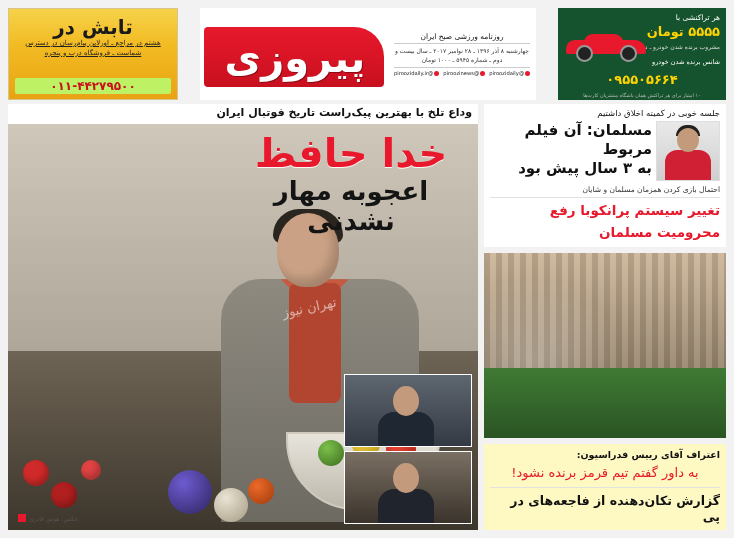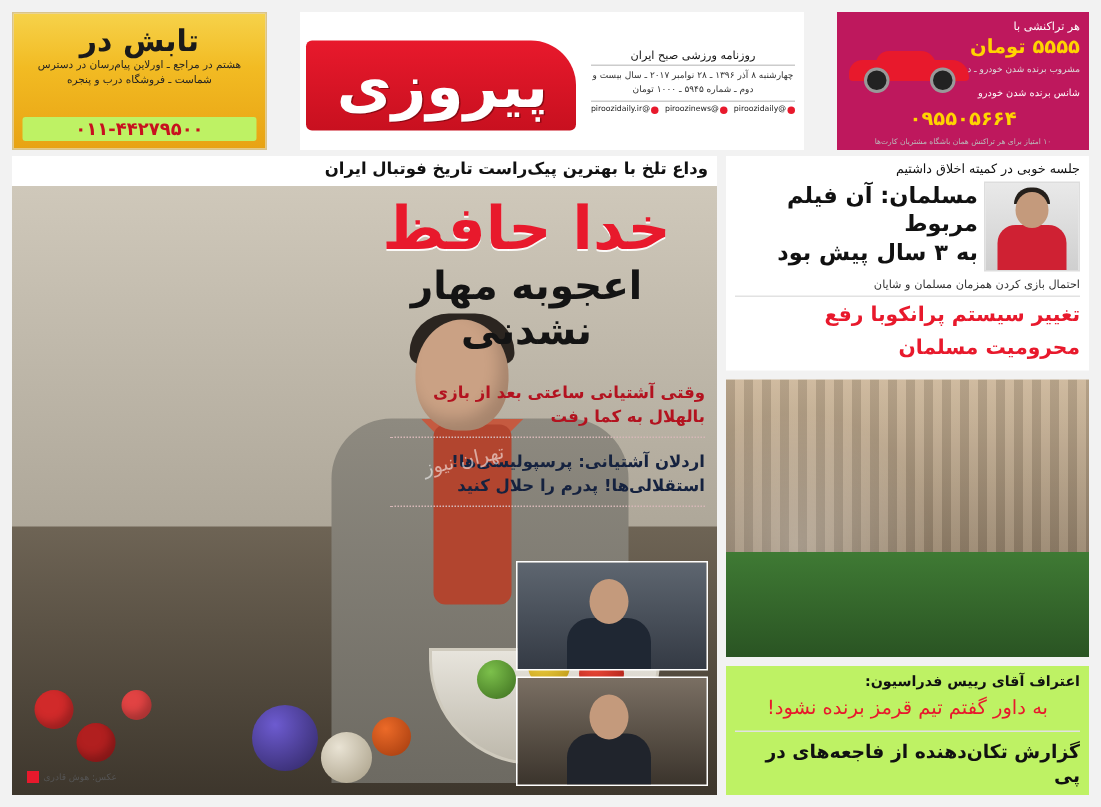--- a/index.html
+++ b/index.html
@@ -134,37 +134,38 @@
     text-align: center;
     letter-spacing: -1px;
   }
   .ad-right .ad-sub {
     position: absolute;
     top: 30px; right: 6px; left: 6px;
     font-size: 7px;
     color: #222;
     text-align: center;
     line-height: 1.4;
+    text-decoration: underline;
   }
   .ad-right .ad-phone {
     position: absolute;
     bottom: 5px; right: 6px; left: 6px;
     font-size: 12px;
     font-weight: bold;
     color: #c8101f;
     text-align: center;
     background: #bef264;
     border-radius: 2px;
     padding: 1px 0;
   }
 
   
   .ad-left {
     flex: 1 1 0;
-    background: #be185d;
+    background: #14532d;
     position: relative;
     overflow: hidden;
     color: #fff;
     text-decoration: underline;
   }
   .ad-left .car {
     position: absolute;
     left: 8px; top: 26px;
     width: 80px; height: 28px;
   }
@@ -549,21 +550,21 @@
       radial-gradient(circle at 20% 60%, rgba(255,255,255,.25), transparent 40%),
       repeating-linear-gradient(90deg, rgba(0,0,0,.12) 0 6px, rgba(255,255,255,.06) 6px 12px);
   }
   .side-photo .pitch {
     position: absolute; bottom: 0; left: 0; right: 0; height: 38%;
     background: linear-gradient(180deg,#3f7a34 0%, #2a5423 100%);
   }
 
   .side-bottom {
     flex: 0 0 auto;
-    background: #bef264;
+    background: #fef9c3;
     padding: 5px 6px;
     box-sizing: border-box;
   }
   .sb-kicker {
     font-size: 9.5px;
     color: #111;
     font-weight: bold;
     text-align: right;
     line-height: 1.3;
   }
@@ -695,24 +696,20 @@
         <div class="ball b1"></div>
         <div class="ball b2"></div>
         <div class="ball b3"></div>
       </div>
 
       <div class="headline-box">
         <div class="headline-main">خدا حافظ</div>
         <div class="headline-sub">اعجوبه مهار نشدنی</div>
       </div>
 
-      <div class="bullets">
-        <div class="bullet">وقتی آشتیانی ساعتی بعد از بازی بالهلال به کما رفت</div>
-        <div class="bullet dark">اردلان آشتیانی: پرسپولیسی‌ها! استقلالی‌ها! پدرم را حلال کنید</div>
-      </div>
 
       <div class="watermark">تهران نیوز</div>
 
       <div class="inset-photos">
         <div class="inset i1">
           <div class="ib"></div>
           <div class="ih"></div>
         </div>
         <div class="inset i2">
           <div class="ib"></div>

